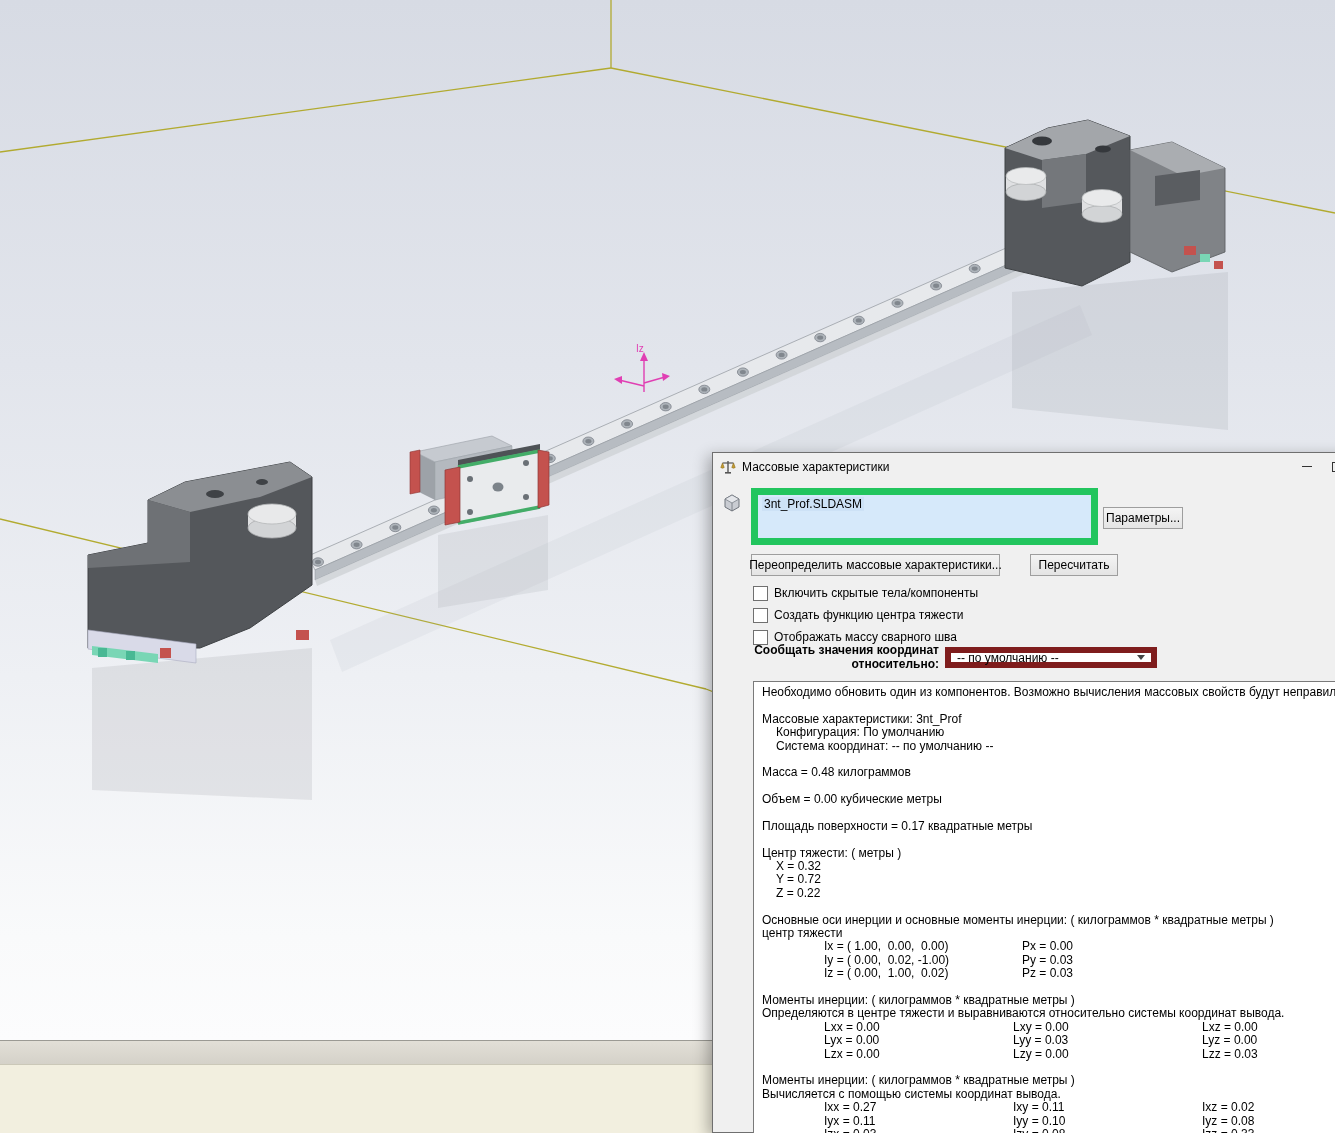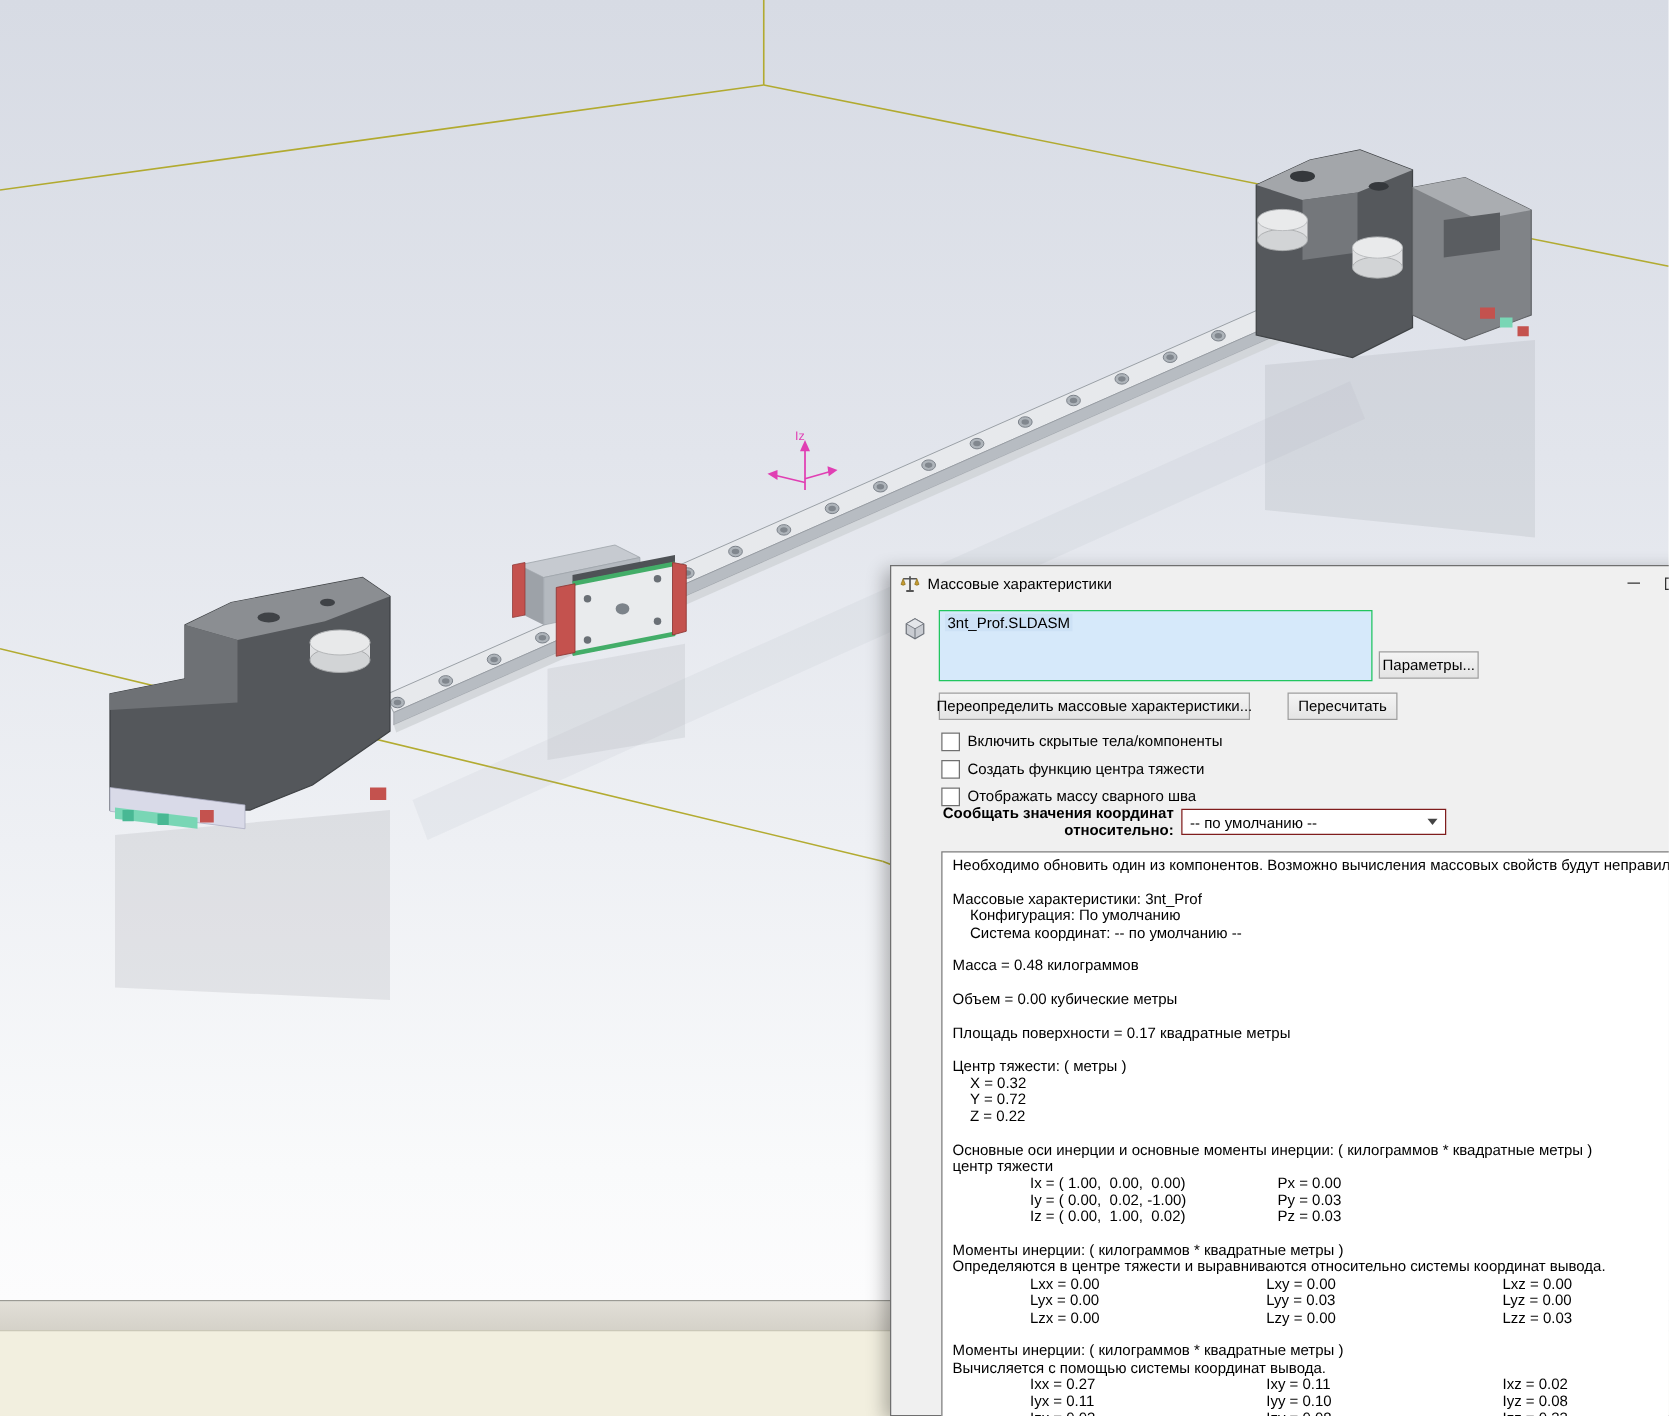--- a/index.html
+++ b/index.html
@@ -30,42 +30,42 @@
     font-size:12px;color:#000;box-sizing:border-box;
   }
   .titlebar{height:27px;display:flex;align-items:center;padding:0 7px;}
   .titlebar .title{margin-left:6px;flex:0 0 auto;}
   .titlebar .spacer{flex:1;}
   .win-btn{width:30px;height:20px;display:flex;align-items:center;justify-content:center;cursor:default;}
   .dash{width:10px;height:0;border-top:1px solid #333;}
   .sq{width:9px;height:8px;border:1px solid #333;}
   .filebox{
     position:absolute;left:38px;top:35px;width:347px;height:57px;
-    background:#d6e9fa;border:1px solid #22c55e;box-sizing:border-box;
+    background:#d6e9fa;border:7px solid #22c55e;box-sizing:border-box;
     padding:2px 4px;overflow:hidden;
   }
   .filebox .sel{background:#cde2f6;display:inline-block;padding:0 2px;}
   .asm-icon{position:absolute;left:9px;top:40px;}
   .btn{
     position:absolute;height:22px;background:linear-gradient(#f4f4f4,#e4e4e4);
     border:1px solid #9e9e9e;box-sizing:border-box;
     display:flex;align-items:center;justify-content:center;
     padding:0 8px;font-size:12px;cursor:default;white-space:nowrap;
   }
-  .btn-params{left:390px;top:68px;width:80px;}
+  .btn-params{left:390px;top:54px;width:80px;}
   .btn-override{left:38px;top:101px;width:249px;}
   .btn-recalc{left:298px;top:101px;width:88px;margin-left:19px;}
   .cb-row{position:absolute;left:40px;display:flex;align-items:center;height:16px;}
   .cb{width:13px;height:13px;border:1px solid #707070;background:#fff;display:inline-block;margin-right:6px;flex:0 0 auto;}
   .coord-label{
     position:absolute;left:36px;top:190px;width:190px;text-align:right;line-height:14px;font-weight:bold;
   }
   .combo{
     position:absolute;left:232px;top:194px;width:212px;height:21px;
-    background:#fff;border:1px solid #7f1d1d;box-sizing:border-box;
+    background:#fff;border:6px solid #7f1d1d;box-sizing:border-box;
     display:flex;align-items:center;padding:0 6px;cursor:default;
   }
   .combo .val{flex:1;white-space:nowrap;overflow:hidden;}
   .combo .arrow{width:0;height:0;border-left:4px solid transparent;border-right:4px solid transparent;border-top:5px solid #444;margin-left:4px;}
   .results{
     position:absolute;left:40px;top:228px;width:604px;height:453px;
     background:#fff;border:1px solid #7a7a7a;box-sizing:border-box;
     overflow:hidden;padding-top:4px;
   }
   .rline{height:13.4px;line-height:13.4px;font-size:12px;padding-left:8px;white-space:pre;overflow:visible;}

